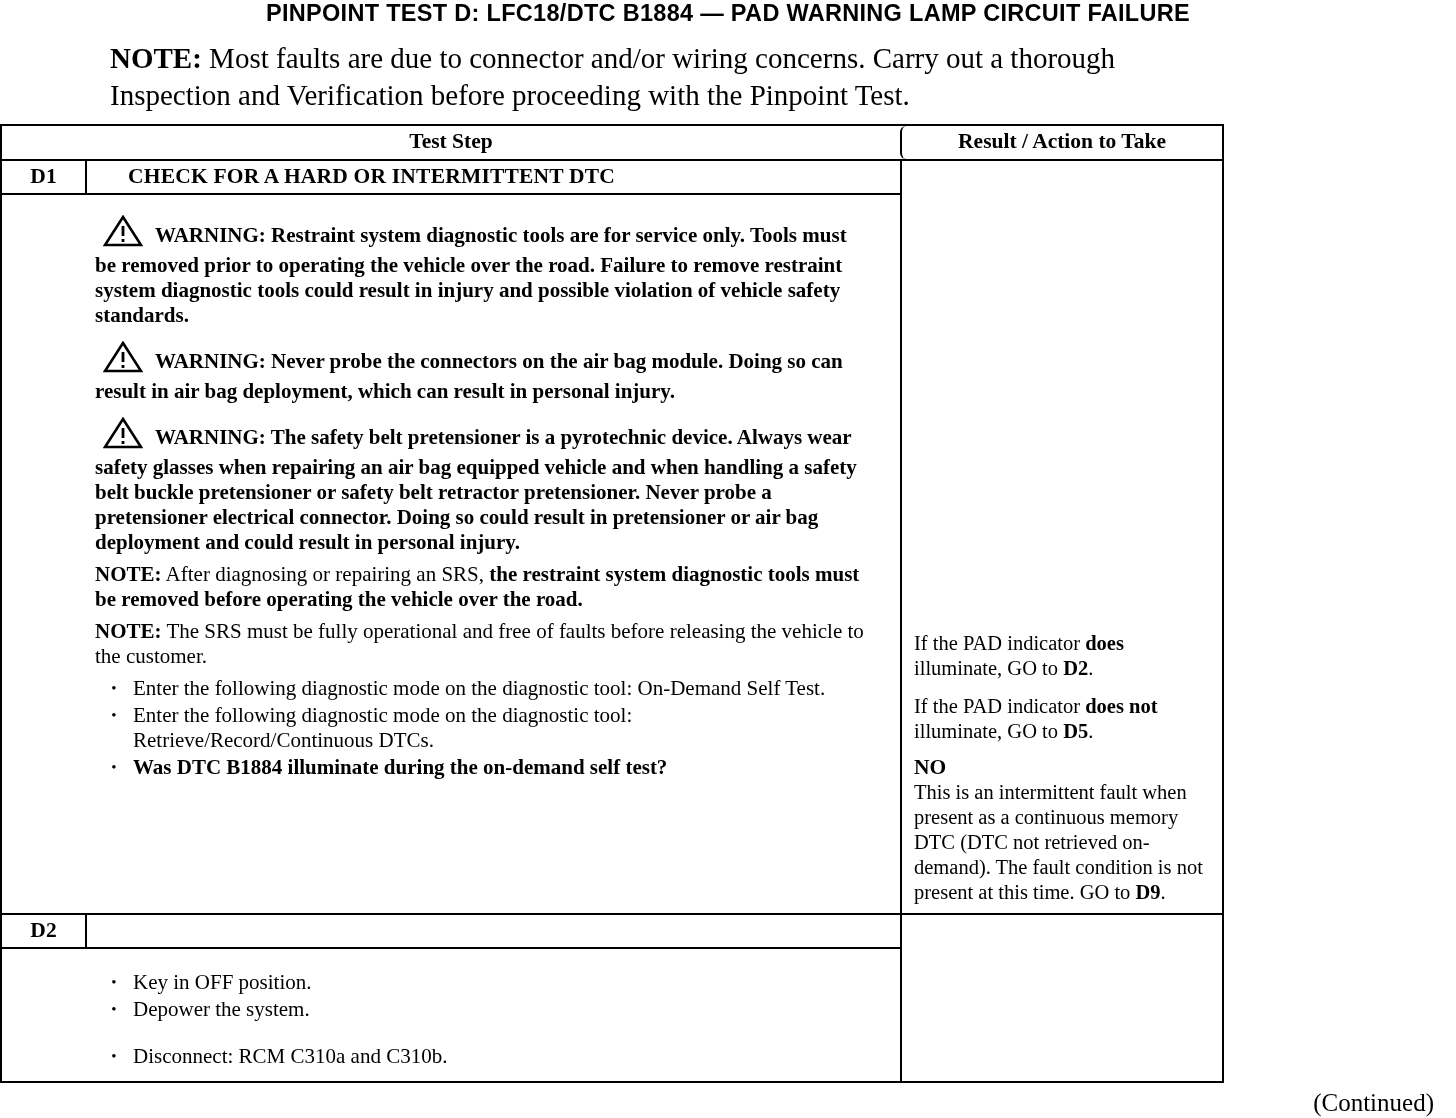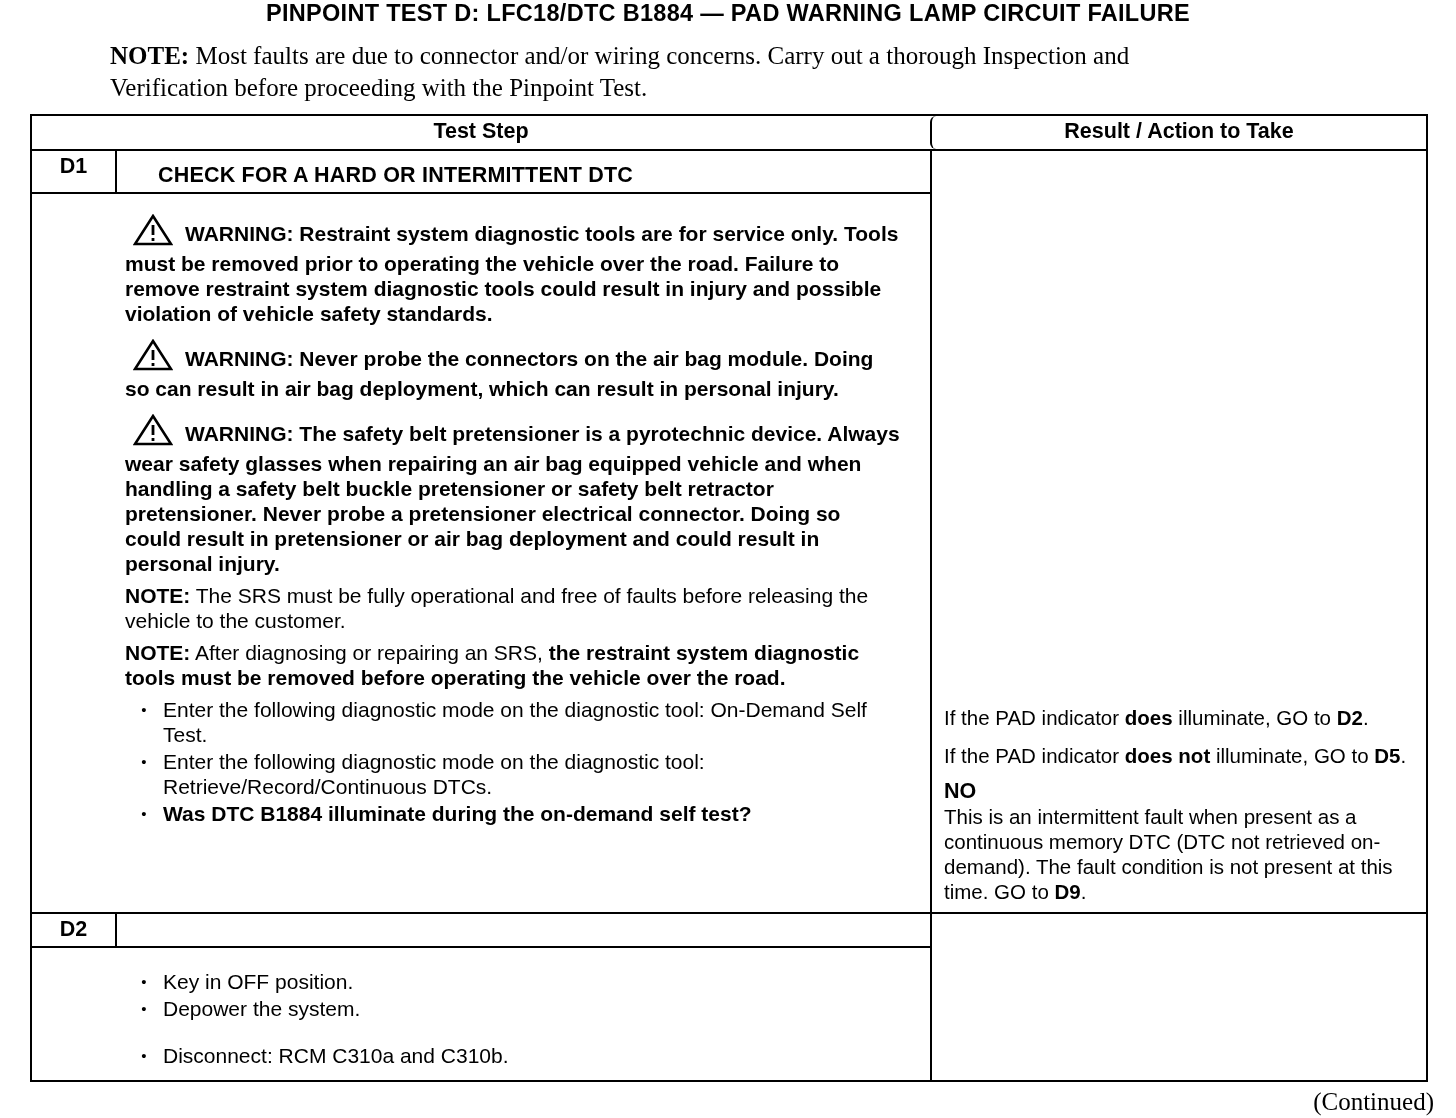--- a/index.html
+++ b/index.html
@@ -14,31 +14,31 @@
 
   .doc-title {
     text-align: center;
     font-weight: bold;
     font-size: 23.5px;
     letter-spacing: 0.3px;
   }
 
   .doc-note {
     font-family: "Liberation Serif", serif;
-    font-size: 25px;
+    font-size: 29px;
     line-height: 1.26;
     margin: 13px 0 11px 110px;
     width: 1115px;
   }
   .doc-note b { font-weight: bold; }
 
   .tbl {
-    margin-left: 30px;
-    width: 1398px;
+    width: 1224px;
     border: 2px solid #000;
+    font-family: Liberation Serif, serif;
   }
   .thead {
     display: grid;
     grid-template-columns: 898px 1fr;
     border-bottom: 2px solid #000;
   }
   .th {
     font-weight: bold;
     font-size: 21.5px;
     text-align: center;
@@ -69,21 +69,21 @@
   .strip .sid {
     border-right: 2px solid #000;
     text-align: center;
     font-weight: bold;
     font-size: 21.5px;
     padding: 3px 0 4px 0;
   }
   .strip .sttl {
     font-weight: bold;
     font-size: 21.5px;
-    padding: 12px 0 4px 8px;
+    padding: 3px 0 4px 8px;
     letter-spacing: 0.2px;
   }
 
   .body {
     padding: 10px 30px 12px 93px;
     font-size: 21px;
     line-height: 25px;
   }
   .body-d1 { min-height: 718px; }
   .body-d2 { min-height: 106px; padding-top: 14px; }
@@ -150,23 +150,23 @@
                   <rect x="18.6" y="11" width="2.8" height="10" fill="#000"></rect>
                   <rect x="18.6" y="24" width="2.8" height="3" fill="#000"></rect>
                 </svg></span><span>WARNING:</span> <span>Never probe the connectors on the air bag module. Doing so can result in air bag deployment, which can result in personal injury.</span></p>
 
           <p class="warn"><span class="wicon"><svg width="40" height="32" viewBox="0 0 40 32">
                   <polygon points="20,2 38,30 2,30" fill="none" stroke="#000" stroke-width="2.6"></polygon>
                   <rect x="18.6" y="11" width="2.8" height="10" fill="#000"></rect>
                   <rect x="18.6" y="24" width="2.8" height="3" fill="#000"></rect>
                 </svg></span><span>WARNING:</span> <span>The safety belt pretensioner is a pyrotechnic device. Always wear safety glasses when repairing an air bag equipped vehicle and when handling a safety belt buckle pretensioner or safety belt retractor pretensioner. Never probe a pretensioner electrical connector. Doing so could result in pretensioner or air bag deployment and could result in personal injury.</span></p>
 
+          <p class="npara"><b>NOTE:</b><span> After diagnosing or repairing an SRS, </span><b>the restraint system diagnostic tools must be removed before operating the vehicle over the road.</b></p>
+
           <p class="npara"><b>NOTE:</b><span> The SRS must be fully operational and free of faults before releasing the vehicle to the customer.</span></p>
-
-          <p class="npara"><b>NOTE:</b><span> After diagnosing or repairing an SRS, </span><b>the restraint system diagnostic tools must be removed before operating the vehicle over the road.</b></p>
 
           <div class="bullets">
             <div class="bullet">
                 <span class="dot">•</span>
                 <span class="btxt">Enter the following diagnostic mode on the diagnostic tool: On-Demand Self Test.</span>
               </div>
             <div class="bullet">
                 <span class="dot">•</span>
                 <span class="btxt">Enter the following diagnostic mode on the diagnostic tool: Retrieve/Record/Continuous DTCs.</span>
               </div>

